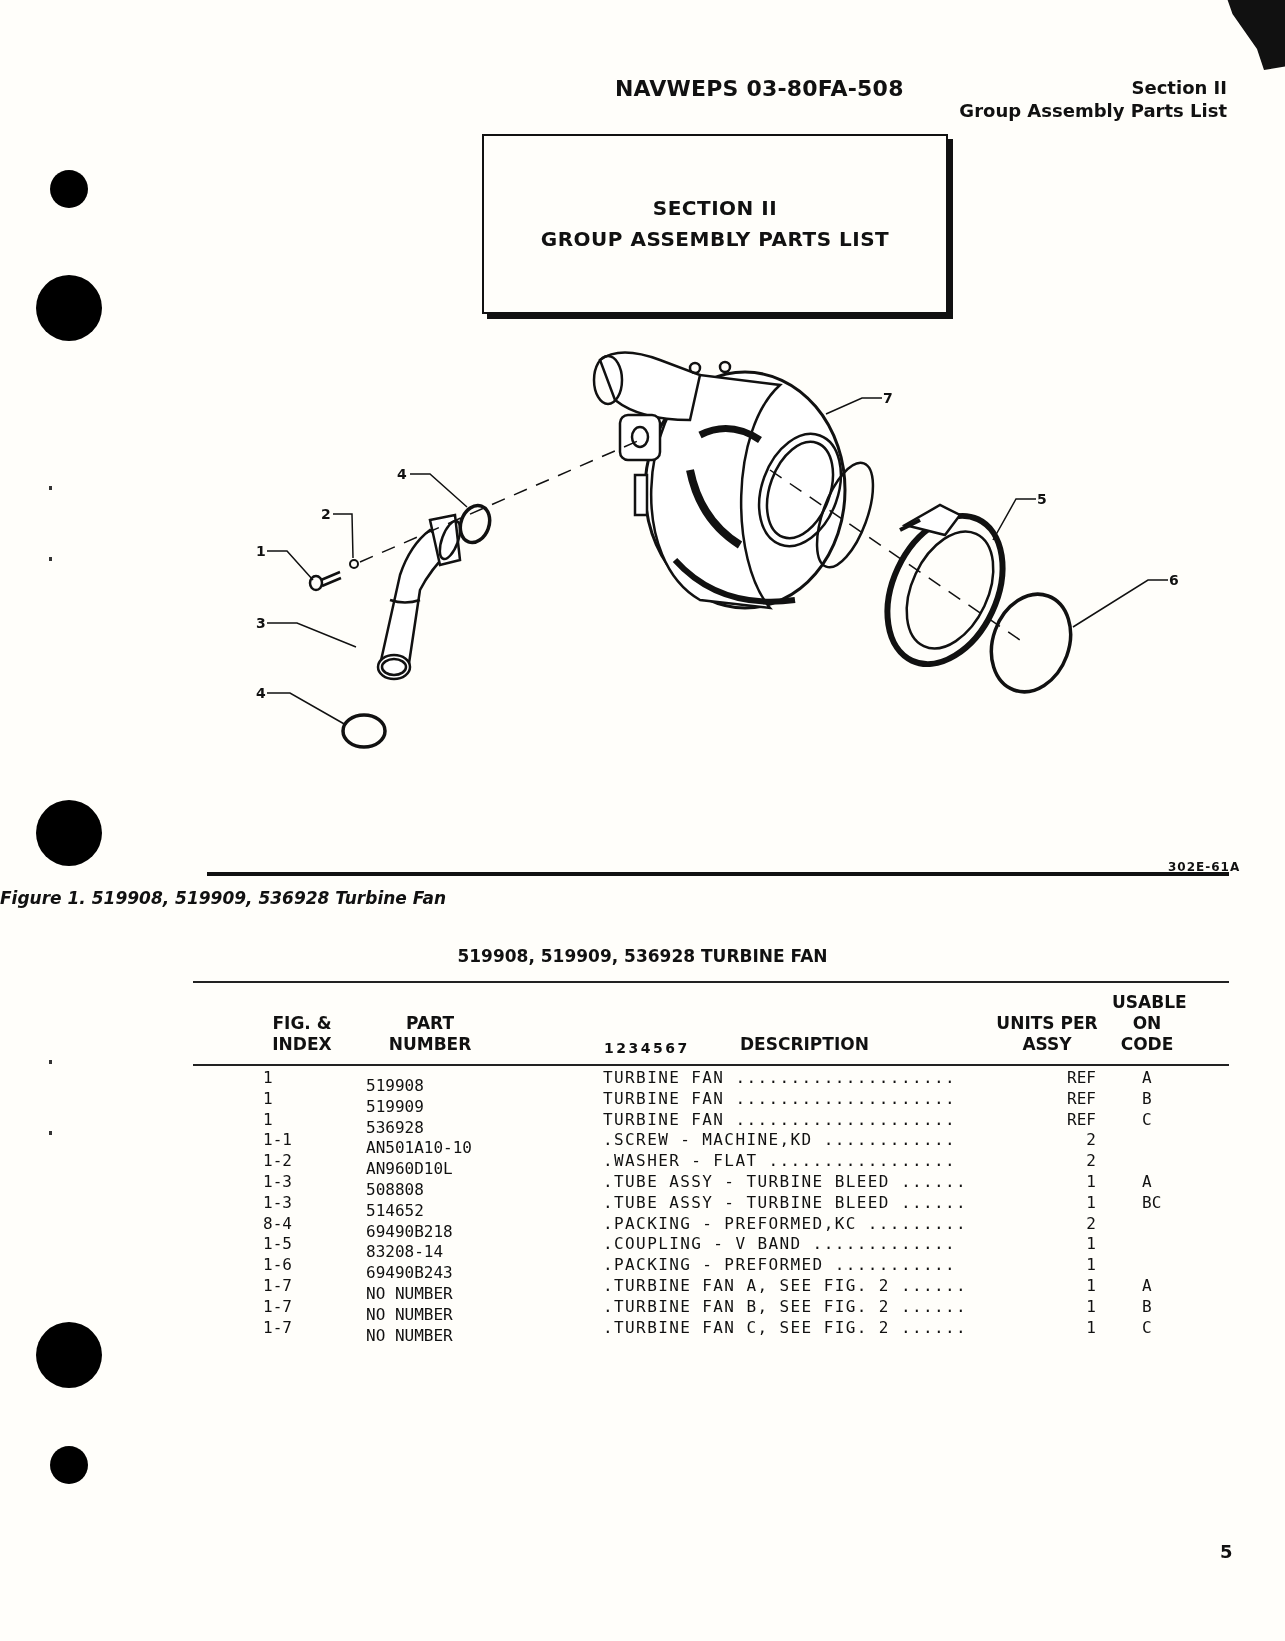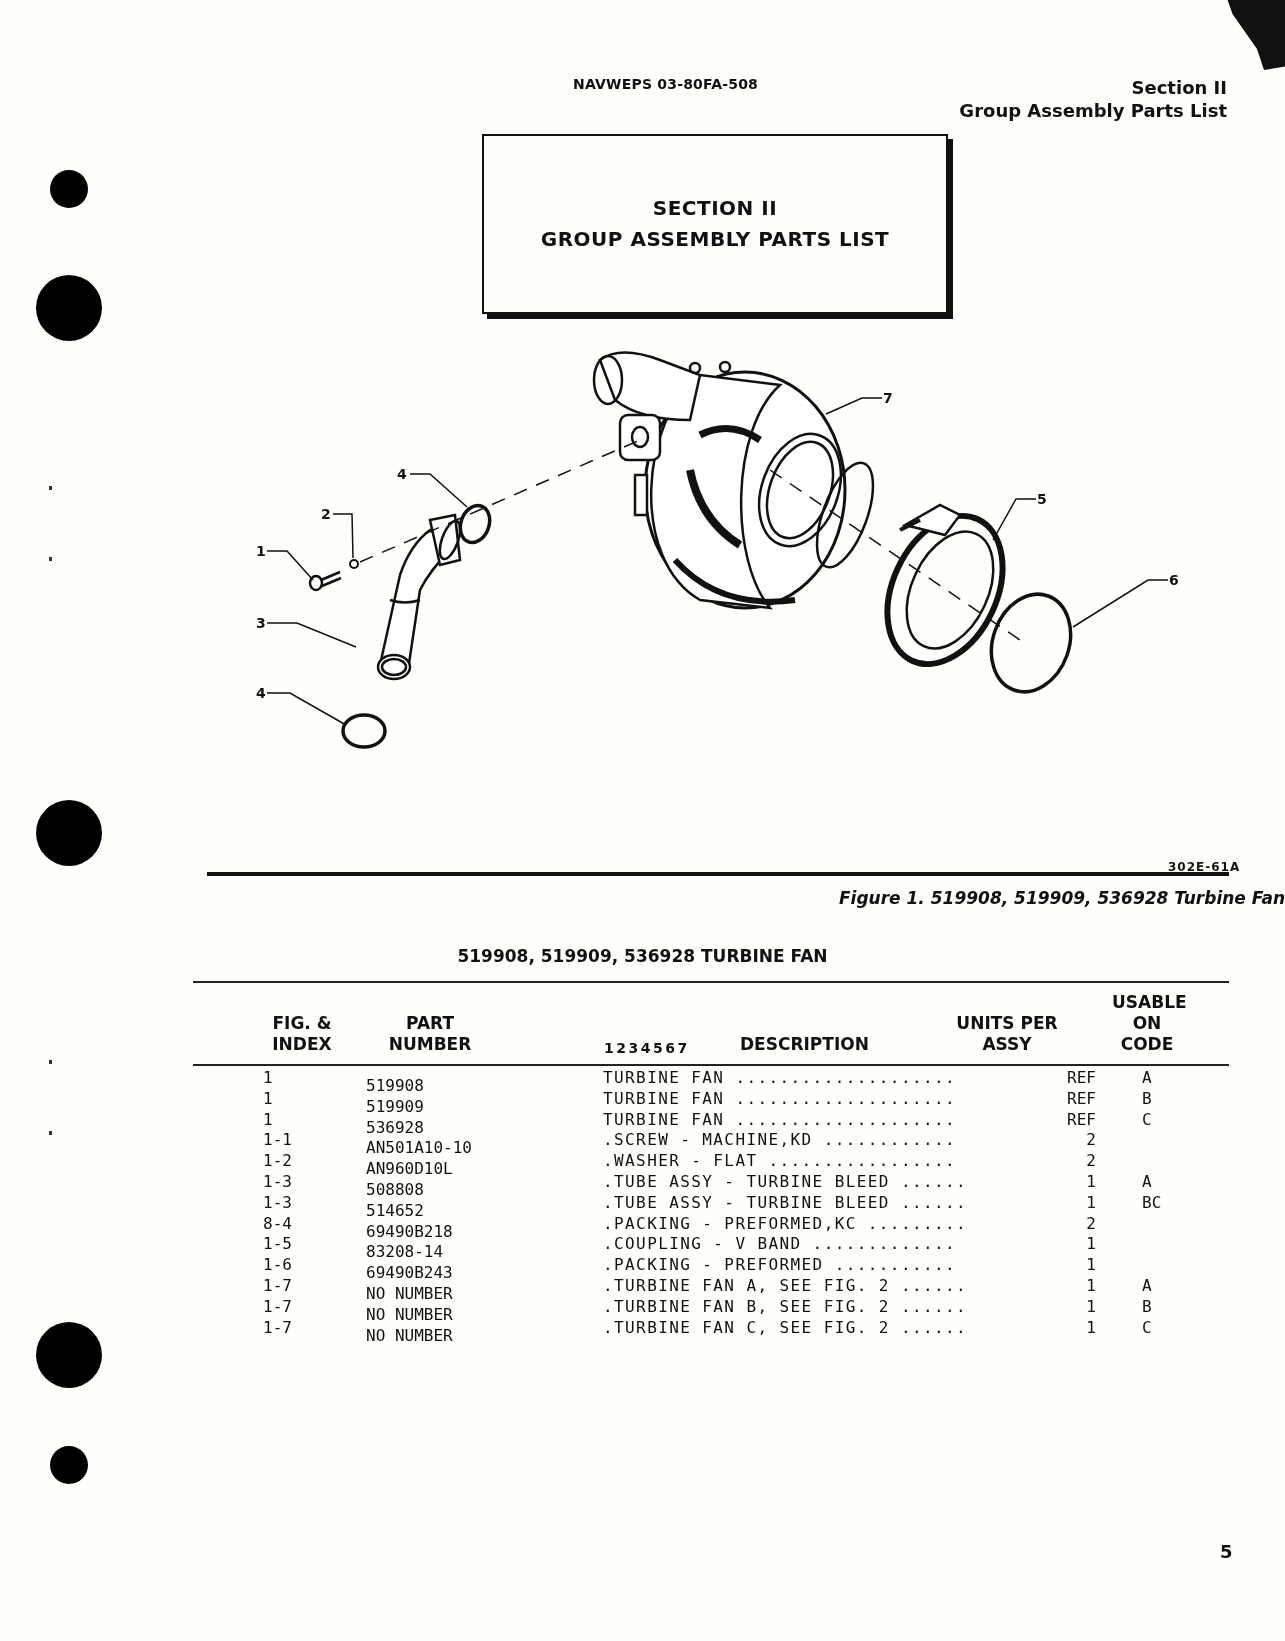--- a/index.html
+++ b/index.html
@@ -1,26 +1,26 @@
 <!DOCTYPE html>
 <html><head>
 <meta charset="utf-8">
 <style>
   html, body { margin:0; padding:0; }
   body { width:1285px; height:1641px; background:#fffefa; position:relative; overflow:hidden; font-family:"DejaVu Sans", sans-serif; color:#111; }
   .abs { position:absolute; }
-  .hdr-left { left:573px; top:76px; font-weight:bold; font-size:14px; letter-spacing:0.2px; }
+  .hdr-left { left:615px; top:76px; font-weight:bold; font-size:22px; letter-spacing:0.2px; }
   .hdr-right { right:58px; top:76px; font-weight:bold; font-size:18px; text-align:right; line-height:23px; }
   .corner { right:0; top:0; width:70px; height:70px; background:#111; clip-path:polygon(18% 0, 100% 0, 100% 95%, 70% 100%, 60% 70%, 25% 20%); }
   .title-box { left:482px; top:134px; width:462px; height:176px; border:2px solid #111; box-shadow:5px 5px 0 #111; background:#fffefa; text-align:center; display:flex; flex-direction:column; justify-content:center; font-weight:bold; font-size:20px; line-height:31px; letter-spacing:0.5px; }
   .hole { background:#000; border-radius:50%; }
   .tick { background:#333; width:3px; height:4px; }
   .fig-rule { left:207px; top:872px; width:1022px; height:4px; background:#111; }
   .fig-code { left:1168px; top:860px; font-size:12px; font-weight:bold; letter-spacing:1px; }
-  .fig-caption { left:0; width:100%; top:888px; text-align:right; font-weight:bold; font-style:italic; font-size:17px; }
+  .fig-caption { left:0; width:100%; top:888px; text-align:left; font-weight:bold; font-style:italic; font-size:17px; }
   .tbl-title { left:0; width:100%; top:946px; text-align:center; font-weight:bold; font-size:17px; }
   .tbl-rule-top { left:193px; top:981px; width:1036px; height:2px; background:#222; }
   .tbl-rule-hdr { left:193px; top:1064px; width:1036px; height:2px; background:#222; }
   .th { font-weight:bold; font-size:17px; line-height:21px; text-align:center; }
   .th-small { font-weight:bold; font-size:14px; letter-spacing:2.5px; }
   .rows { left:0; top:1068px; width:1285px; font-family:"DejaVu Sans Mono", monospace; font-size:16px; line-height:20.8px; }
   .row { position:relative; height:20.8px; }
   .row span { position:absolute; white-space:pre; }
   .c-idx { left:263px; }
   .c-part { left:366px;margin-top:8px; }
@@ -142,21 +142,21 @@
 <div class="abs th" style="left:262px;top:1013px;width:80px;">
   <div>FIG. &amp;</div>
   <div>INDEX</div>
 </div>
 <div class="abs th" style="left:380px;top:1013px;width:100px;">
   <div>PART</div>
   <div>NUMBER</div>
 </div>
 <div class="abs th-small" style="left:604px;top:1040px;">1234567</div>
 <div class="abs th" style="left:740px;top:1034px;">DESCRIPTION</div>
-<div class="abs th" style="left:952px;top:1013px;width:110px;">
+<div class="abs th" style="left:992px;top:1013px;width:110px;">
   <div>UNITS PER</div>
   <div>ASSY</div>
 </div>
 <div class="abs th" style="left:1112px;top:992px;width:70px;">
   <div>USABLE</div>
   <div>ON</div>
   <div>CODE</div>
 </div>
 <div class="abs tbl-rule-hdr"></div>
 

